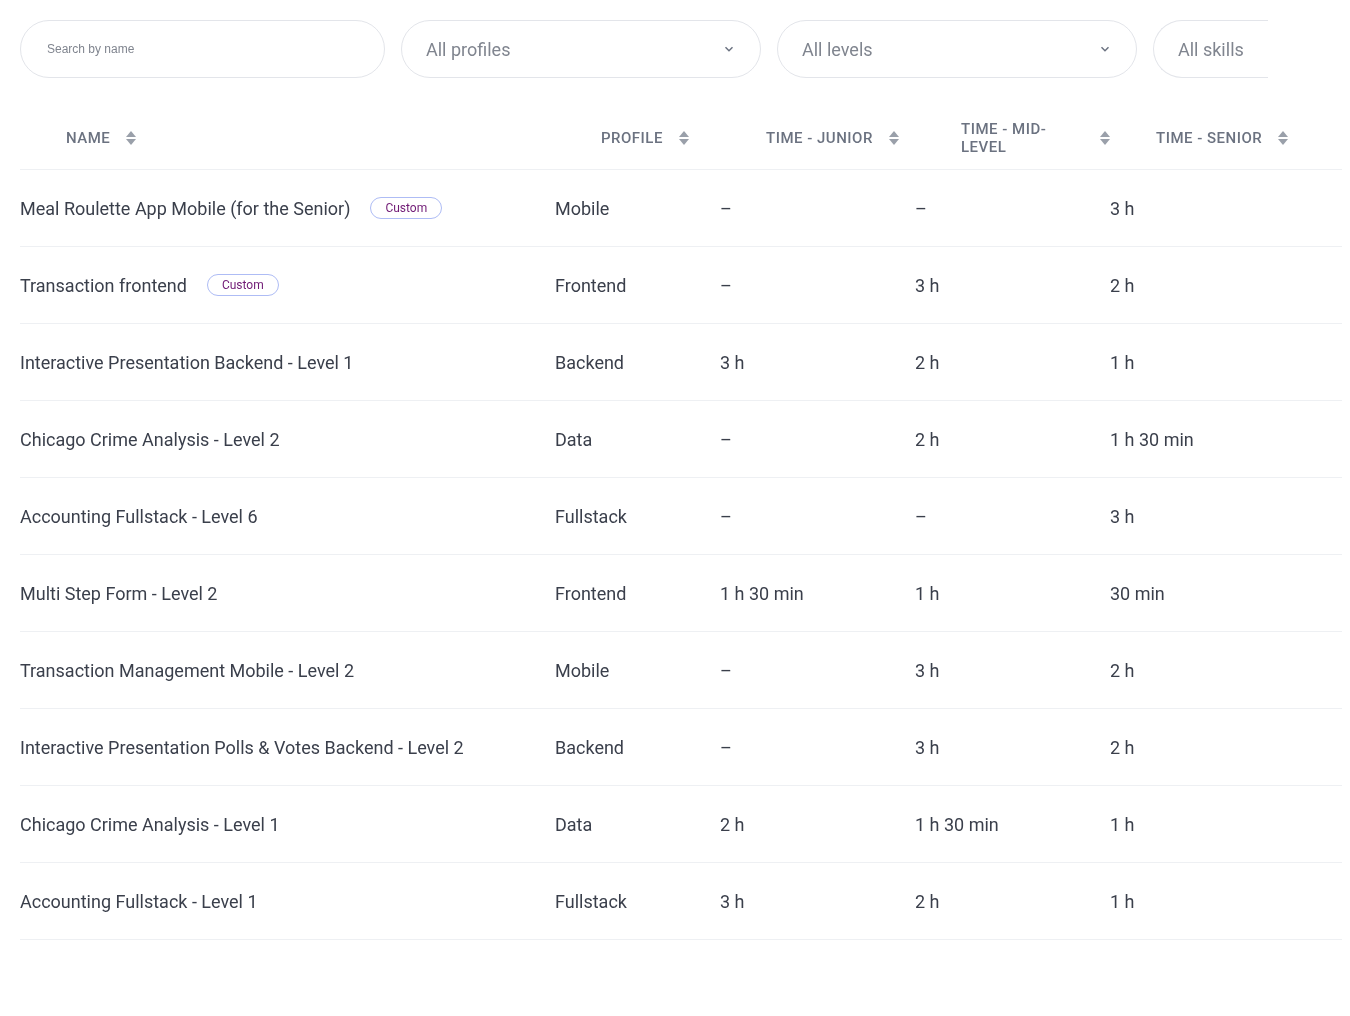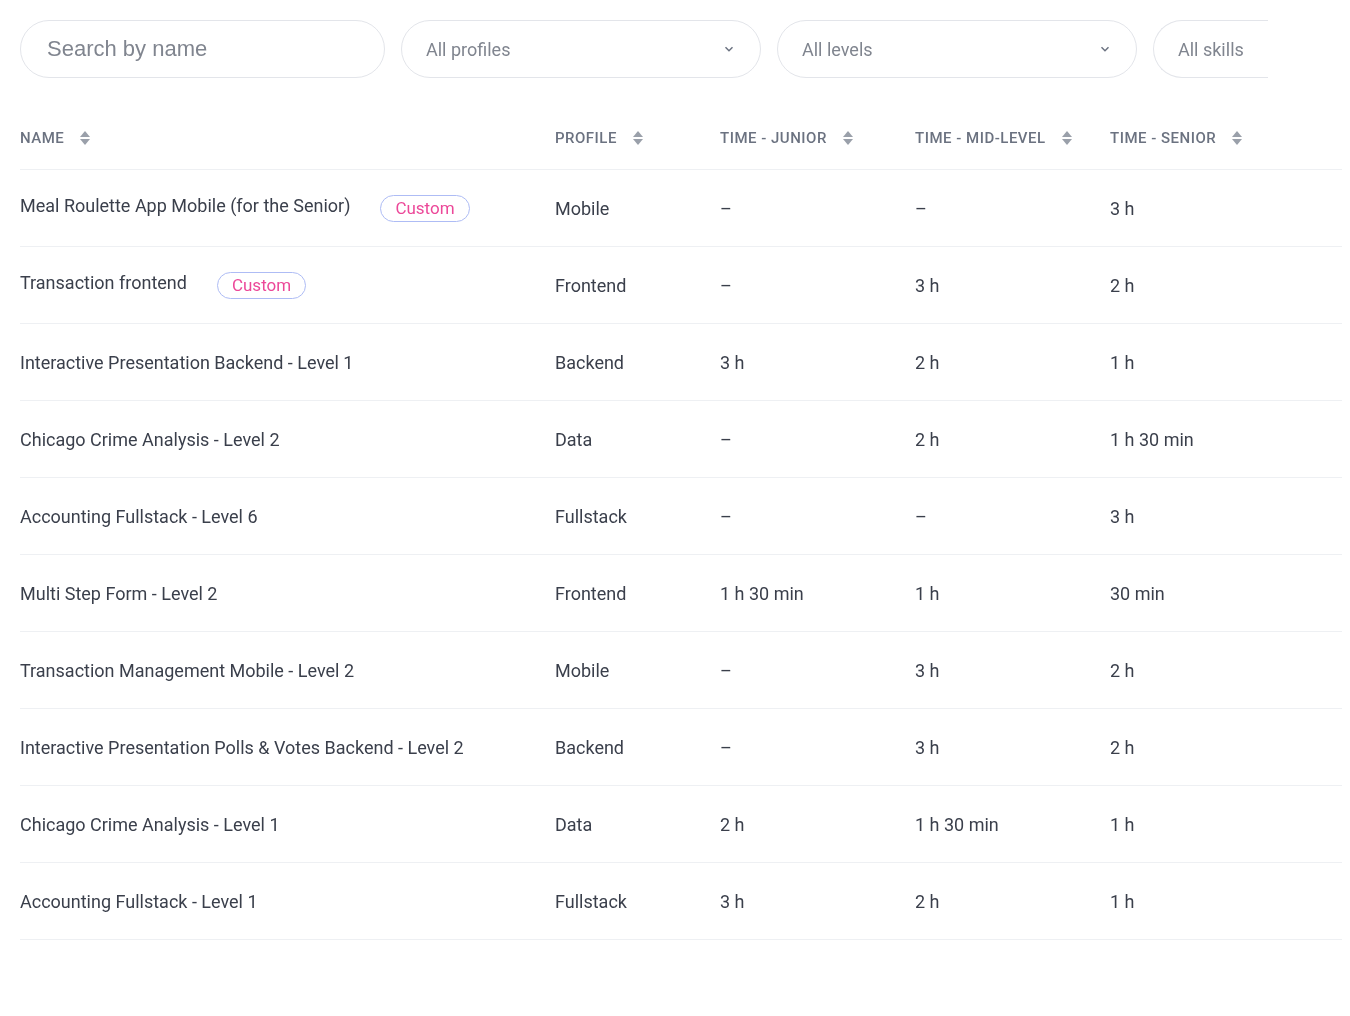--- a/index.html
+++ b/index.html
@@ -29,55 +29,55 @@
     justify-content: space-between;
   }
   .pill-input { width: 365px; }
   .pill-select.levels { width: 360px; }
   .pill-select.profiles { width: 360px; }
   .pill-select.skills { width: auto; padding-right: 24px; border-right: none; border-top-right-radius:0; border-bottom-right-radius:0;text-align:center; }
   .pill-input input {
     border: none;
     outline: none;
     width: 100%;
-    font-size: 22px;
+    font-size: 12px;
     color: #3a3f4b;
     background: transparent;
   }
   .pill-input input::placeholder { color: #80858f; }
   .chev { margin-left: 12px; display:flex; }
   .chev svg { width: 14px; height: 14px; }
   .table-wrap { width: 100%; }
   .thead, .trow {
     display: grid;
     grid-template-columns: 535px 165px 195px 195px 1fr;
     align-items: center;
     border-bottom: 1px solid #eef0f3;
   }
   .thead {
     height: 64px;
     color: #6b7280;
     font-size: 15px;
     letter-spacing: 0.5px;
     text-transform: uppercase;
   }
-  .th { display: flex; align-items: center; gap: 16px; cursor: pointer; }
+  .th { display: flex; align-items: center; gap: 16px; cursor: pointer; margin-left: 46px; }
   .th .label { font-weight: 500; }
   .sort-icon { display:flex; flex-direction:column; line-height:0; gap:2px; }
   .sort-icon svg { width:10px; height:6px; }
   .trow { height: 77px; font-size: 18px; color: #3a3f4b; }
-  .cell-name { display:flex; align-items:flex-start; gap:30px; padding-right:10px;}
+  .cell-name { display:flex; align-items:flex-end; gap:20px; padding-right:10px;}
   .badge {
     display:inline-flex;
     align-items:center;
     padding: 4px 14px;
     border: 1px solid #aebcf5;
-    color: #ec4899;
+    color: #701a75;
     border-radius: 999px;
-    font-size: 17px;
+    font-size: 12px;
     line-height:1;
   }
   .dash { color:#3a3f4b; }
 </style>
 </head>
 <body>
 
 <div class="filters">
   <div class="pill-input">
     <input type="text" placeholder="Search by name" style="">

